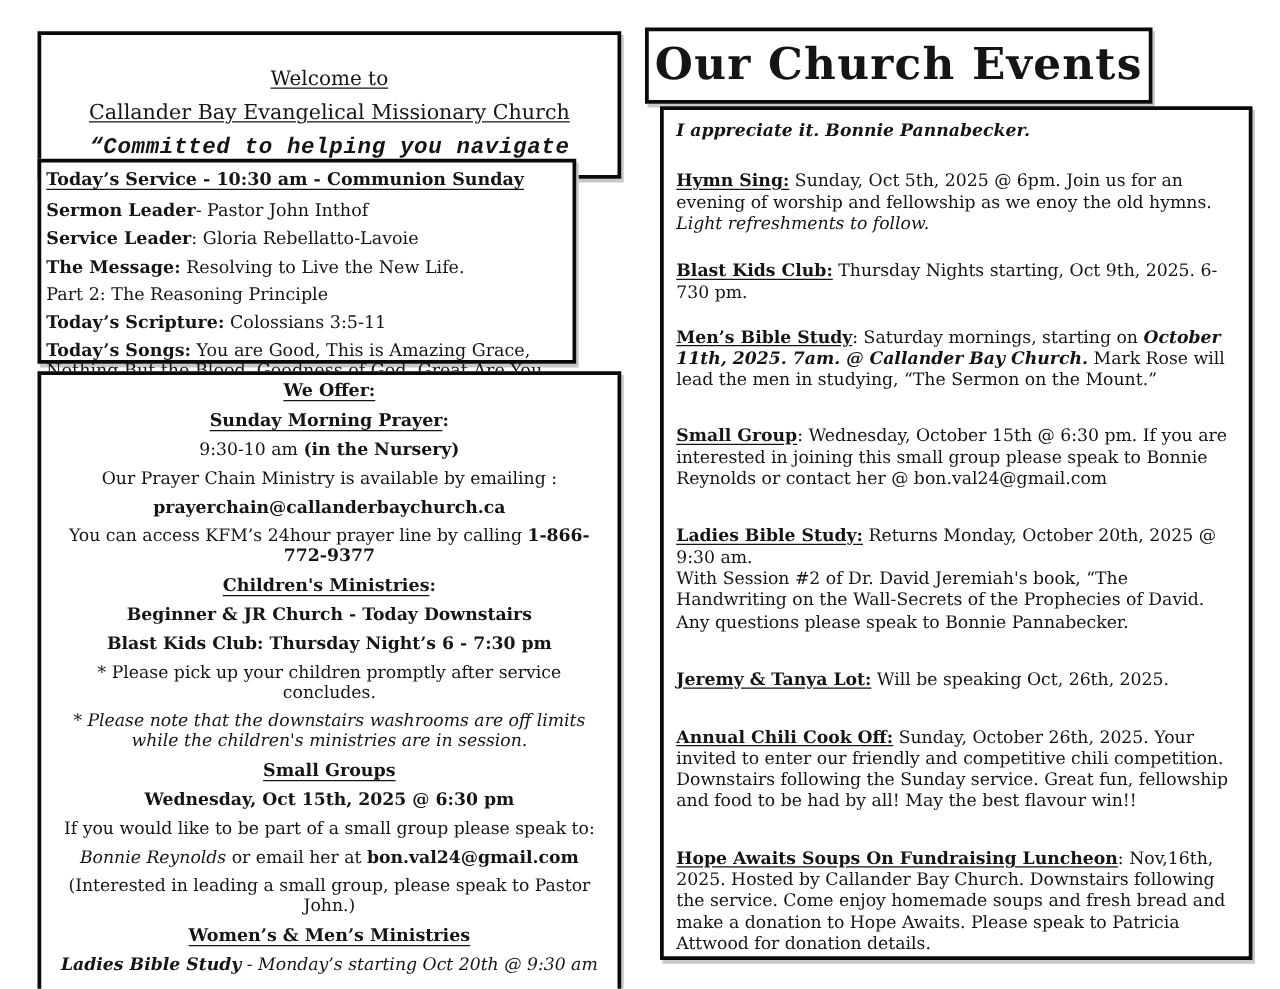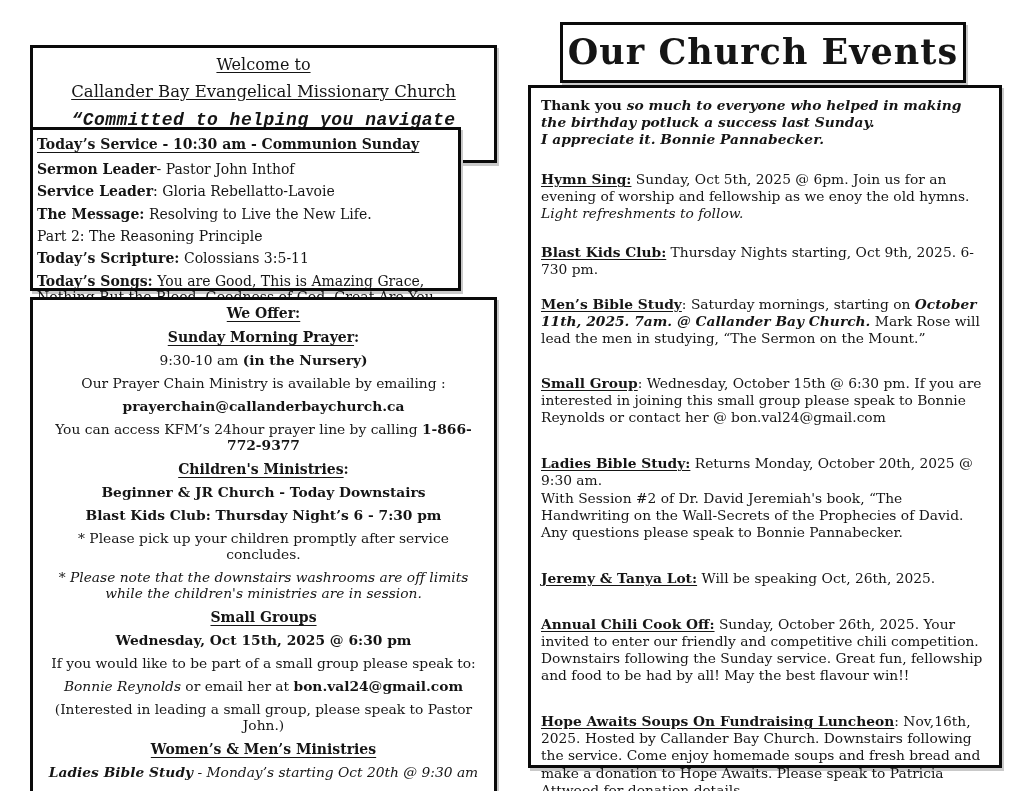--- a/index.html
+++ b/index.html
@@ -10,21 +10,21 @@
     color: #151515;
     -webkit-font-smoothing: antialiased;
   }
   .box {
     position: absolute;
     background: #fff;
     border: 3px solid #0a0a0a;
     box-shadow: 2px 3px 0 #c9c9c9;
   }
   
-  #left-box-header { left:30px; top:25px;  width:467px; height:118px;  text-align:center; padding-top:4px;margin-top:20px; }
+  #left-box-header { left:30px; top:25px;  width:467px; height:118px;  text-align:center; padding-top:22px; }
   #left-box-service{ left:30px; top:127px; width:431px; height:164px; text-align:left; padding-top:7px; }
   #left-box-offer  { left:30px; top:297px; width:467px; height:552px; text-align:center; padding:5px 8px 0 8px; }
 
   #left-box-header p { margin:3px 0 8px 0; }
   .welcome-line   { font-size:16px; text-decoration:underline; text-underline-offset:2px; }
   .church-name    { font-size:16.5px; text-decoration:underline; text-underline-offset:2px; }
   .tagline        { font-family:Liberation Mono, monospace; font-weight:bold; font-style:italic;
                     font-size:18px; letter-spacing:.5px; margin-top:9px !important; }
 
   #left-box-service p { margin:0 4px 7px 4px; font-size:14px; line-height:1.12; }
@@ -32,21 +32,21 @@
   .b  { font-weight:bold; }
   .i  { font-style:italic; }
   .bi { font-weight:bold; font-style:italic; }
   .u  { text-decoration:underline; text-underline-offset:3px; }
 
   #left-box-offer p { margin:0 0 7.2px 0; font-size:13.8px; line-height:1.15; }
   .offer-head { font-weight:bold; font-size:14px; }
   .note-small { font-size:13.4px; }
 
   
-  #right-box-title { left:560px; top:22px; width:406px; height:61px; text-align:center; }
+  #right-box-title { left:516px; top:22px; width:406px; height:61px; text-align:center; }
   #right-box-title h1 {
     font-size:35px; font-weight:bold; letter-spacing:1px; padding-top:6px;
     font-family:"DejaVu Serif","Liberation Serif",serif;
   }
   #right-box-events { left:528px; top:85px; width:474px; height:683px; padding:9px 9px 0 10px; }
   #right-box-events p { font-size:13.8px; line-height:1.24; }
 
   .thanks { font-weight:bold; font-size:14.6px; line-height:1.3; }
   .thanks-block { margin-bottom:23px; }
   .event-head { font-weight:bold; text-decoration:underline; text-underline-offset:2px; }
@@ -101,21 +101,20 @@
   <p><span class="bi">Ladies Bible Study</span><span class="i"> - Monday’s starting Oct 20th @ 9:30 am</span></p>
 
 </div>
 
 <div class="box" id="right-box-title">
   <h1>Our Church Events</h1>
 </div>
 
 <div class="box" id="right-box-events">
   <div class="thanks-block">
-    <p class="thanks"><span>Thank you</span><span class="i"> so much to everyone who helped in making the birthday potluck a success last Sunday.</span></p>
     <p class="thanks i">I appreciate it. Bonnie Pannabecker.</p>
   </div>
 
   <p id="ev-hymn"><span class="event-head">Hymn Sing:</span><span> Sunday, Oct 5th, 2025 @ 6pm. Join us for an evening of worship and fellowship as we enoy the old hymns. </span><span class="i">Light refreshments to follow.</span></p>
 
   <p id="ev-blast"><span class="event-head">Blast Kids Club:</span><span> Thursday Nights starting, Oct 9th, 2025. 6-730 pm.</span></p>
 
   <p id="ev-mens"><span class="event-head">Men’s Bible Study</span><span>: Saturday mornings, starting on </span><span class="bi">October 11th, 2025. 7am. @ Callander Bay Church.</span><span> Mark Rose will lead the men in studying, “The Sermon on the Mount.”</span></p>
 
   <p id="ev-smallgroup"><span class="event-head">Small Group</span><span>: Wednesday, October 15th @ 6:30 pm. If you are interested in joining this small group please speak to Bonnie Reynolds or contact her @ bon.val24@gmail.com</span></p>

